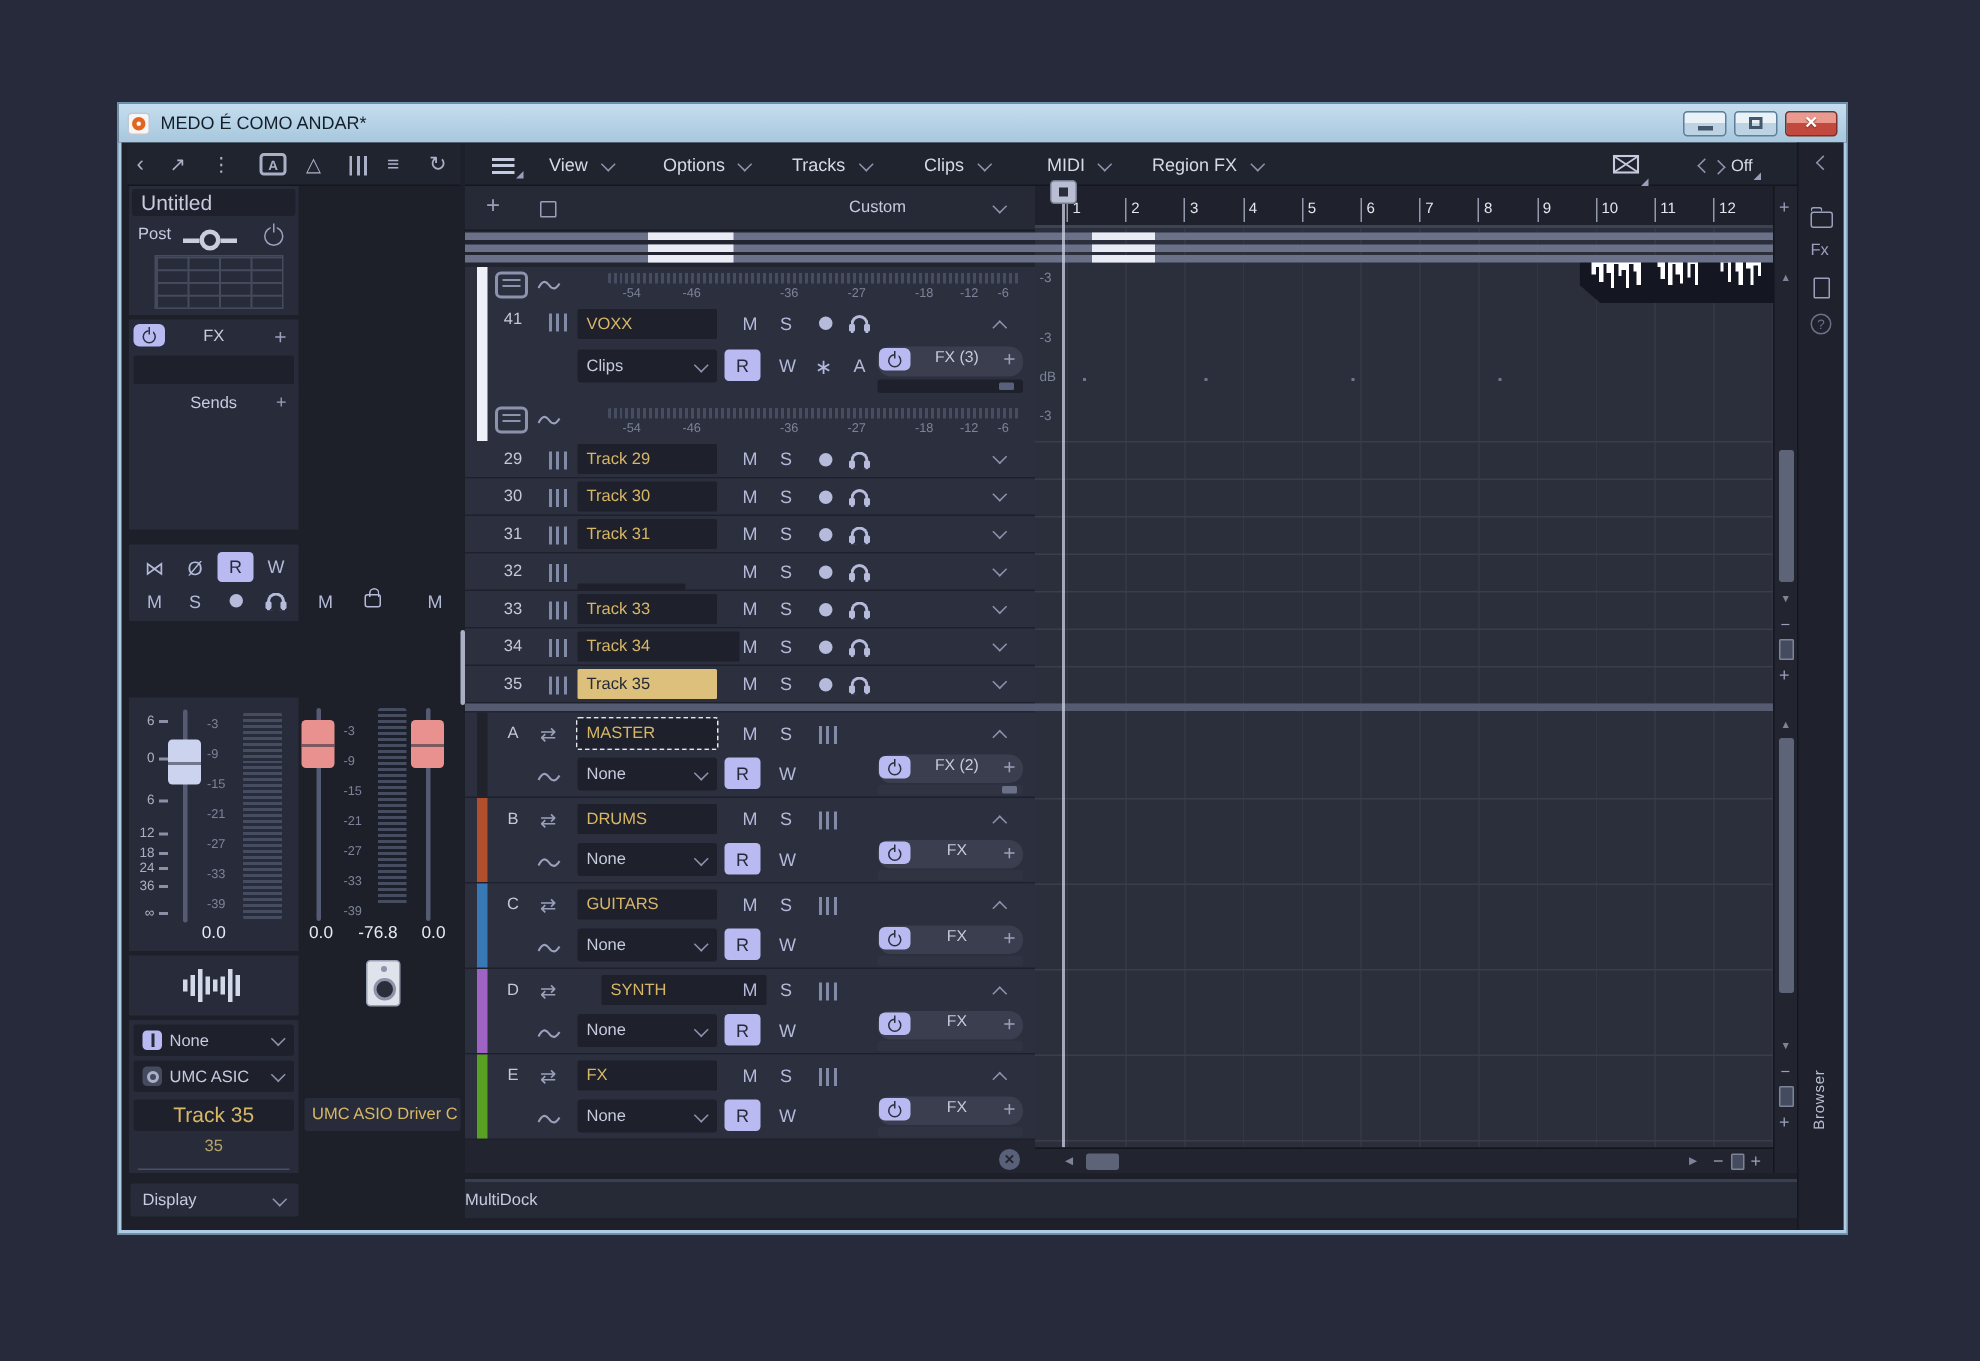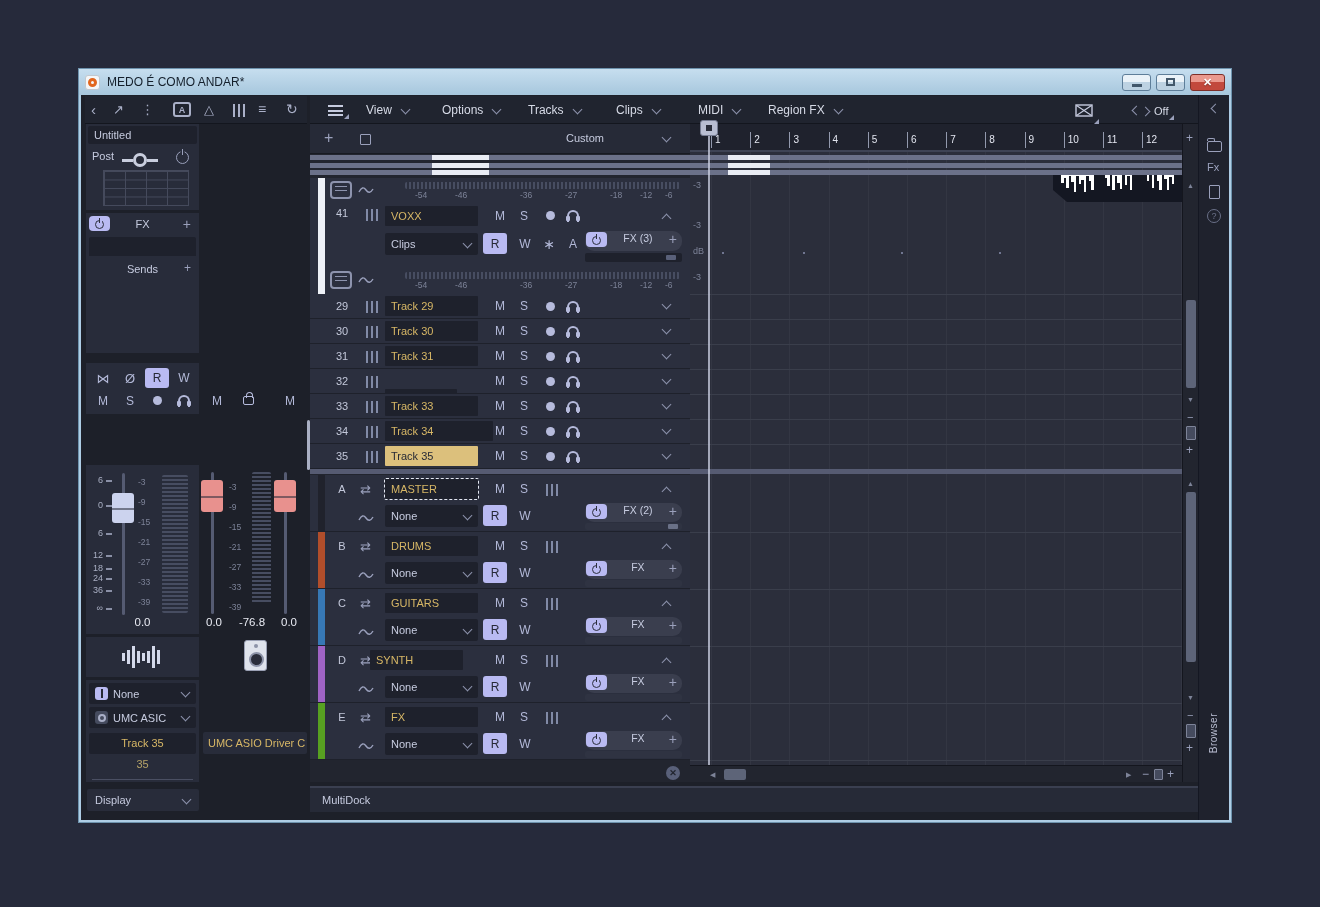--- a/index.html
+++ b/index.html
@@ -37,21 +37,21 @@
 
   
   .chv{width:9px;height:9px;display:inline-block;position:relative}
   .chv::before{content:"";position:absolute;left:1px;top:0;width:6px;height:6px;border-right:1.6px solid #8d93ad;border-bottom:1.6px solid #8d93ad;transform:rotate(45deg)}
   .chv.up::before{transform:rotate(-135deg);top:3px}
   .chv.left::before{transform:rotate(135deg);left:3px}
 
   
   .inspector{position:absolute;left:4px;top:29px;width:222px;height:658px;background:#1d2029}
   .isec{position:absolute;left:1px;width:113px;background:#282c3a}
-  .ibox{background:#1e212c;border-radius:2px;color:#c6cbdf;font-size:11px}
+  .ibox{background:#1e212c;border-radius:2px;color:#c6cbdf;font-size:14px}
   .ilabel{color:#c6cbdf;font-size:11px}
   .namebox{background:#1e212c;color:#d7b766;font-size:11px;padding:0 6px;overflow:hidden;white-space:nowrap;border-radius:1px}
   .namebox.selected{background:#dcc07c;color:#272a36}
   .namebox.dashed{outline:1px dashed #e4e8f2;outline-offset:0}
   .eqgrid{position:absolute;border:1px solid #454a5c;
     background-image:linear-gradient(#454a5c 1px,transparent 1px),linear-gradient(90deg,#454a5c 1px,transparent 1px);
     background-size:25% 25%}
   .pw{width:21px;height:15px;background:#b9baf2;border-radius:4px;position:relative;display:inline-block;flex:0 0 auto}
   .pw::before{content:"";position:absolute;left:50%;top:4px;width:7px;height:7px;margin-left:-4.5px;border:1.6px solid #2c2f3e;border-radius:50%}
   .pw::after{content:"";position:absolute;left:50%;top:2px;width:2px;height:5px;margin-left:-1px;background:#b9baf2;border-left:1px solid #2c2f3e}
@@ -160,21 +160,21 @@
 
   
   .sidebar{position:absolute;left:1117px;top:0;width:31px;height:725px;background:#1f222d;border-left:1px solid #141722}
   .folder{position:absolute;width:15px;height:11px;border:1.6px solid #9aa0bb;border-radius:2px}
   .folder::before{content:"";position:absolute;top:-4px;left:-1px;width:6px;height:2px;border:1.6px solid #9aa0bb;border-bottom:none;border-radius:2px 2px 0 0}
   .doc{position:absolute;width:11px;height:14px;border:1.6px solid #9aa0bb;border-radius:1px}
   .helpc{position:absolute;width:14px;height:14px;border-radius:50%;border:1.6px solid #6a7088;color:#6a7088;font-size:9px;display:flex;align-items:center;justify-content:center}
   .vtext{position:absolute;left:9px;top:618px;writing-mode:vertical-rl;transform:rotate(180deg);font-size:10px;color:#b9bed2;letter-spacing:.5px}
 
   .multidock{position:absolute;left:229px;top:691px;width:888px;height:26px;background:#262a37;border-top:2px solid #3a3f50;
-    display:flex;align-items:center;padding-left:12px;font-size:11px;color:#c6cbdf}
+    display:flex;align-items:center;font-size:11px;color:#c6cbdf}
   .displaybox{position:absolute;left:6px;top:694px;width:112px;height:22px;background:#282c3a;border-radius:2px;
     display:flex;align-items:center;padding:0 8px;font-size:11px;color:#c6cbdf}
   .displaybox .chv{margin-left:auto}
 
   .envico{position:absolute}
   .snapico{position:absolute;display:flex;gap:3px;align-items:center}
 </style>
 </head>
 <body>
 
@@ -600,21 +600,21 @@
             </div>
             <div class="fxlist" style="left:275px;top:48px;width:97px;height:7px">
               
             </div>
           </div>
 
           <div class="bus">
             <span class="bstrip" style="background: rgb(159, 99, 196);"></span>
             <span class="bletter" style="top:8px">D</span>
             <span class="route" style="left:50px;top:8px">⇄</span>
-            <span class="namebox" style="position:absolute;left:60px;top:4px;width:93px;height:20px;line-height:20px">SYNTH</span>
+            <span class="namebox" style="position:absolute;left:91px;top:4px;width:110px;height:20px;line-height:20px">SYNTH</span>
             <span class="tb" style="position:absolute;left:178px;top:5px;width:24px;height:18px">M</span>
             <span class="tb" style="position:absolute;left:202px;top:5px;width:24px;height:18px">S</span>
             <span class="grip" style="position:absolute;left:236px;top:9px"></span>
             <span class="chv up" style="position:absolute;left:352px;top:10px"></span>
             <svg class="sinew" style="left:48px;top:38px" width="16" height="10">
               <path d="M1 7 Q4.5 0 8 5 T15 4" stroke="#9ba1bd" fill="none" stroke-width="1.4"></path>
             </svg>
             <div class="dd" style="position:absolute;left:75px;top:30px;width:93px;height:22px">
               <span class="lbl">None</span>
               <span class="chv"></span>

